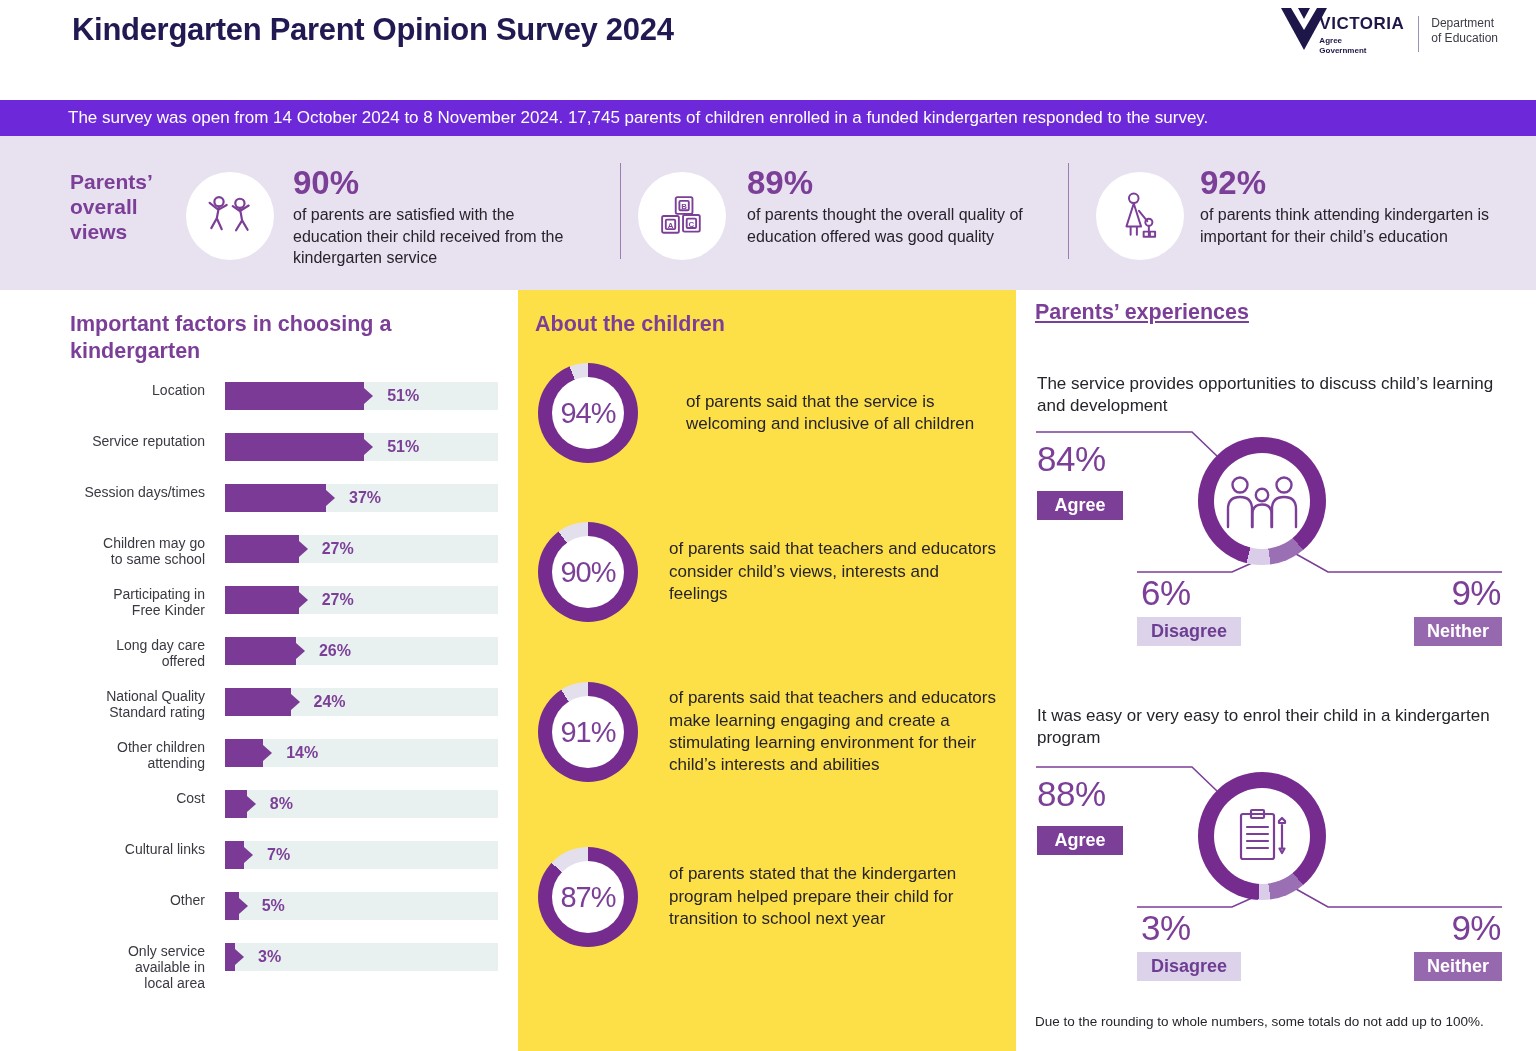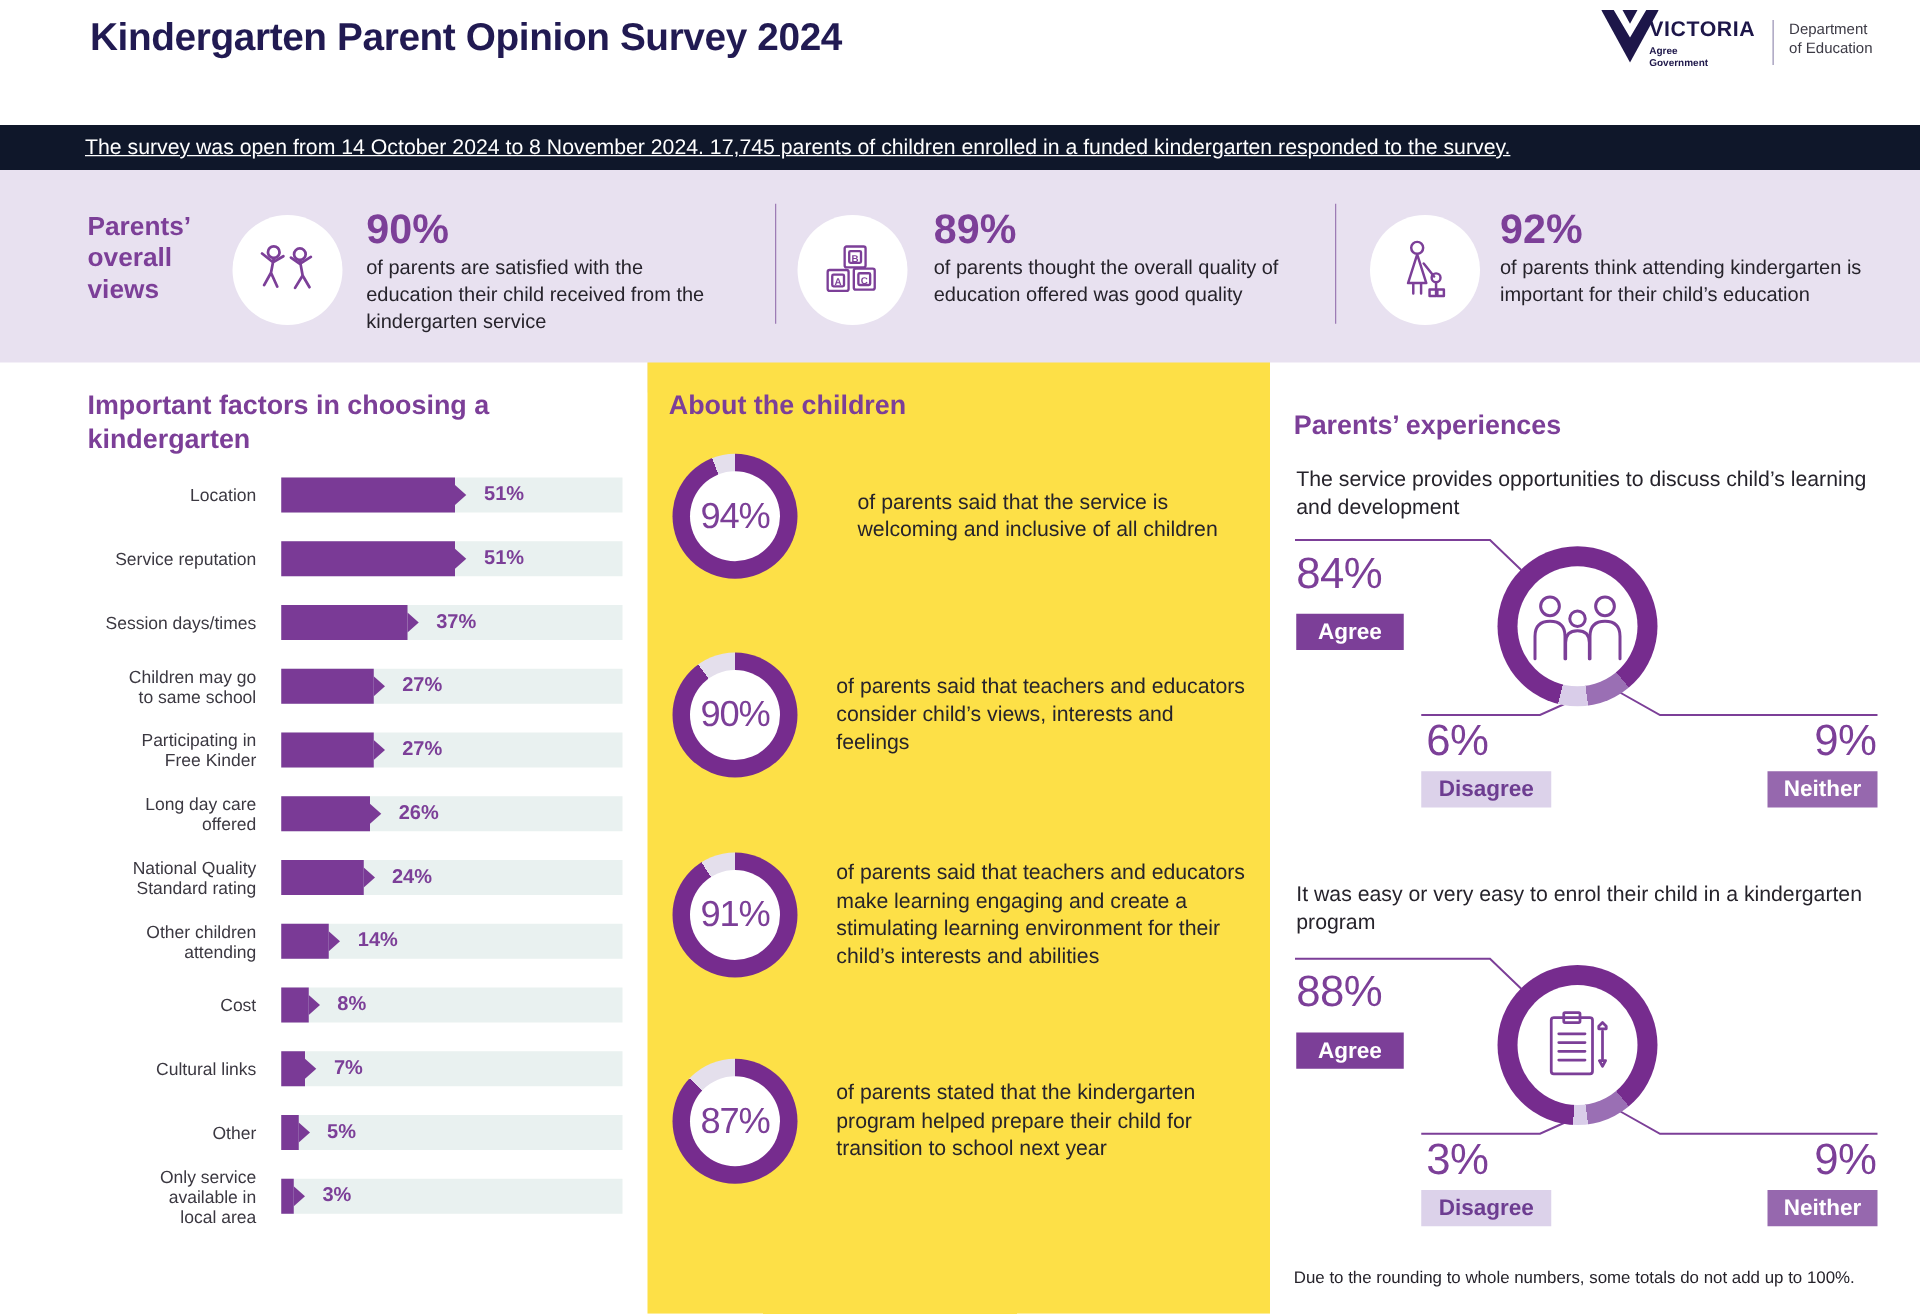--- a/index.html
+++ b/index.html
@@ -12,45 +12,45 @@
   .title { position:absolute; left:72px; top:12px; font-size:31px; font-weight:700; color:#211a52; letter-spacing:-0.3px; }
   .logo { position:absolute; right:38px; top:8px; display:flex; align-items:flex-start; }
   .logo-tri { flex:0 0 auto; }
   .logo-word { margin-left:-8px; margin-top:6px; }
   .logo-brand { font-size:17px; font-weight:700; color:#1d1649; letter-spacing:0.5px; }
   .logo-state { font-size:8px; font-weight:700; color:#1d1649; line-height:1.25; margin-top:2px; }
   .logo-div { width:1px; height:36px; background:#9a93b5; margin:8px 12px 0 14px; }
   .logo-dept { font-size:12px; color:#3c3a45; line-height:1.25; margin-top:8px; }
 
   
-  .banner { position:absolute; left:0; top:100px; width:1536px; height:36px; background:#0f172a; color:#fff;
-            font-size:17px; line-height:36px; padding-left:68px;text-decoration:underline; }
+  .banner { position:absolute; left:0; top:100px; width:1536px; height:36px; background:#6d28d9; color:#fff;
+            font-size:17px; line-height:36px; padding-left:68px; }
 
   
   .overall { position:absolute; left:0; top:136px; width:1536px; height:178px; background:#e8e1f0; }
   .ov-heading { position:absolute; left:70px; top:33px; width:120px; font-size:21px; font-weight:700; color:#7c3f98; line-height:1.2; }
   .stat-circle { position:absolute; top:36px; width:88px; height:88px; border-radius:50%; background:#fff;
                  display:flex; align-items:center; justify-content:center; }
   .stat-value { position:absolute; top:28px; font-size:33px; font-weight:700; color:#7c3f98; }
   .stat-text { position:absolute; top:68px; font-size:16px; line-height:1.35; color:#26232b; }
   .ov-div { position:absolute; top:27px; width:1px; height:96px; background:#9d7cb5; }
 
   
   .main { position:absolute; left:0; top:290px; width:1536px; height:761px; }
   .col-left  { position:absolute; left:0; top:0; width:518px; height:761px; background:#fff; }
   .col-mid   { position:absolute; left:518px; top:0; width:498px; height:761px; background:#fde047; }
   .col-right { position:absolute; left:1016px; top:0; width:520px; height:761px; background:#fff; }
   .col-h { font-size:21.5px; font-weight:700; color:#7c3f98; line-height:1.25; }
   .col-left .col-h { position:absolute; left:70px; top:21px; width:420px; }
   .col-mid .col-h { position:absolute; left:17px; top:21px; width:420px; }
-  .col-right .col-h { position:absolute; left:19px; top:37px; width:460px; }
+  .col-right .col-h { position:absolute; left:19px; top:9px; width:460px;text-decoration:underline; }
 
   
   .bars { position:absolute; left:0; top:92px; width:518px; }
-  .bar-row { display:flex; align-items:center; height:28px; margin-bottom:23px; padding-left:55px; padding-right:20px; }
+  .bar-row { display:flex; align-items:flex-start; height:28px; margin-bottom:23px; padding-left:55px; padding-right:20px; }
   .bar-label { flex:0 0 150px; margin-right:20px; text-align:right; font-size:14px; color:#3b3841; line-height:1.15; white-space:pre-line; }
   .bar-track { flex:1; height:28px; background:#e9f1f0; display:flex; align-items:center; position:relative; }
   .bar-fill { height:28px; background:#7a3a96; position:relative; min-width:10px; }
   .bar-fill::after { content:""; position:absolute; right:-9px; top:50%; transform:translateY(-50%);
                      border-left:9px solid #7a3a96; border-top:8px solid transparent; border-bottom:8px solid transparent; }
   .bar-pct { margin-left:23px; font-size:16px; font-weight:700; color:#7c3f98; }
 
   
   .m-item { position:absolute; left:20px; display:flex; align-items:center; gap:31px; width:460px; }
   .donut { width:100px; height:100px; border-radius:50%; position:relative; flex:0 0 auto; }

